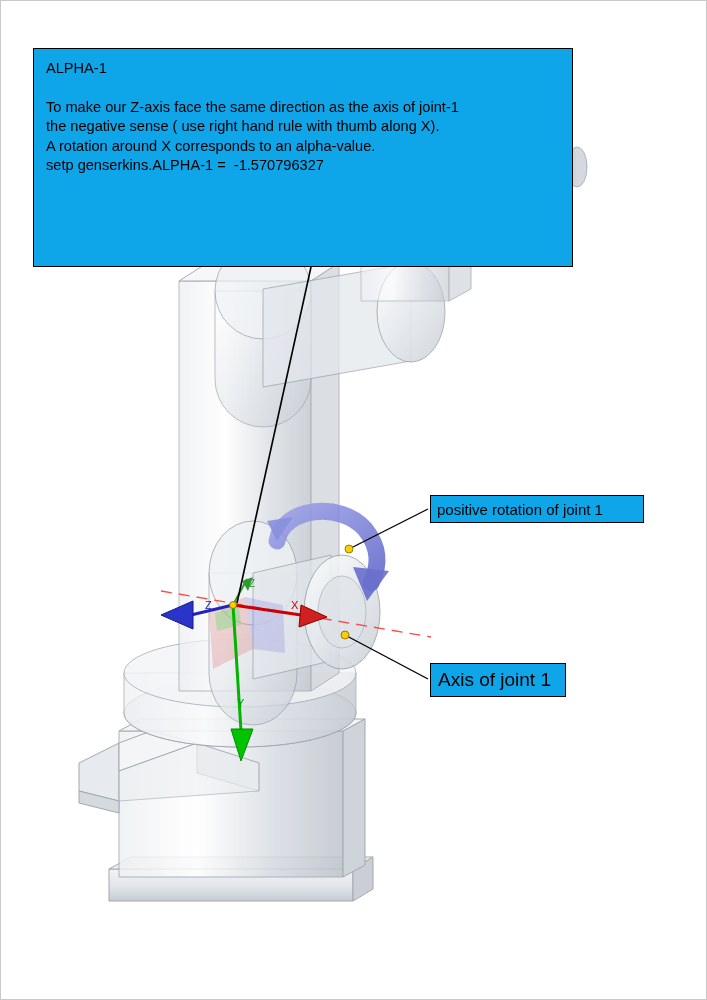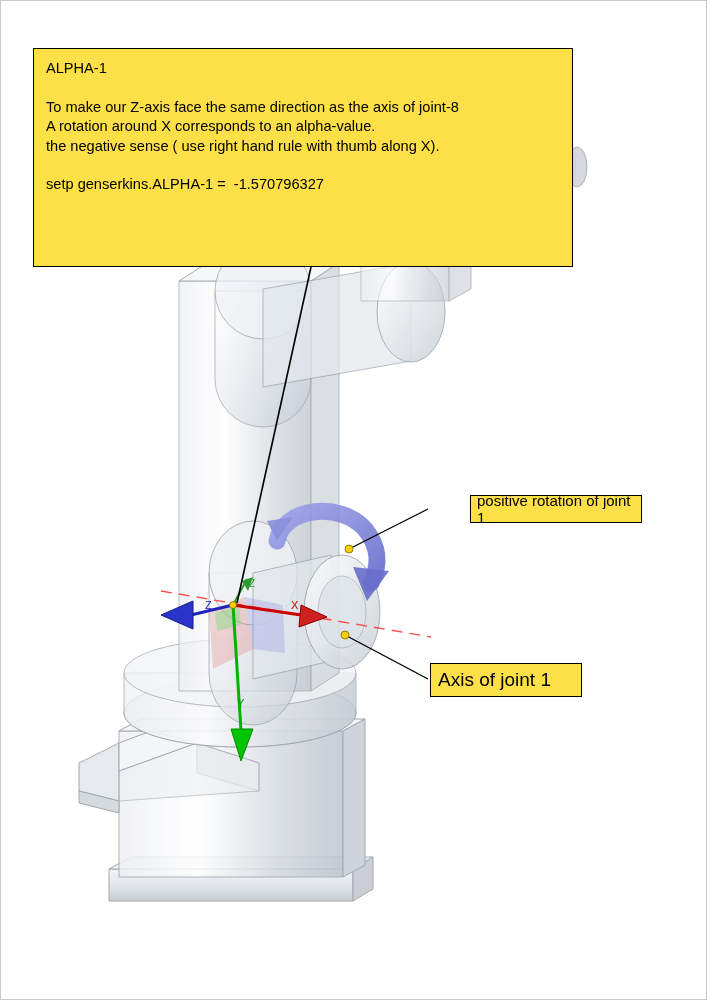--- a/index.html
+++ b/index.html
@@ -4,30 +4,30 @@
 <style>
   html,body{margin:0;padding:0;background:#ffffff;}
   body{width:707px;height:1000px;font-family:"Liberation Sans",sans-serif;}
   #page{position:relative;width:707px;height:1000px;overflow:hidden;background:#ffffff;
         border:1px solid #c9c9c9;box-sizing:border-box;}
 
   
   #robot{position:absolute;left:0;top:0;width:707px;height:1000px;}
 
   
-  .callout{position:absolute;background:#fde047;border:1px solid #000000;box-sizing:border-box;}
+  .callout{position:absolute;background:#0ea5e9;border:1px solid #000000;box-sizing:border-box;}
   #alpha-box{left:32px;top:47px;width:540px;height:219px;padding:10px 12px 8px 12px;}
   #alpha-box .ln{font-size:14.6px;line-height:19.5px;color:#000;white-space:pre;}
   #alpha-box .title{font-size:14.6px;line-height:19.5px;margin-bottom:19px;}
-  #alpha-box .cmd{font-size:14.6px;margin-top:19px;}
+  #alpha-box .cmd{font-size:14.6px;}
 
-  #pos-rot-box{left:429px;top:494px;width:172px;height:28px;display:flex;align-items:center;padding-left:6px;margin-left:40px;}
+  #pos-rot-box{left:429px;top:494px;width:214px;height:28px;display:flex;align-items:center;padding-left:6px;}
   #pos-rot-box span{font-size:15px;color:#000;}
 
-  #axis-box{left:429px;top:662px;width:152px;height:34px;display:flex;align-items:center;padding-left:7px;}
+  #axis-box{left:429px;top:662px;width:136px;height:34px;display:flex;align-items:center;padding-left:7px;}
   #axis-box span{font-size:19px;color:#000;}
 </style>
 </head>
 <body>
 
 <div id="page">
 
   <svg id="robot" viewBox="0 0 707 1000">
     <defs>
       <linearGradient id="gmet" x1="0" y1="0" x2="1" y2="0">
@@ -138,23 +138,23 @@
 
     <line x1="310" y1="266" x2="236" y2="602" stroke="#000" stroke-width="1.6"></line>
     <line x1="427" y1="508" x2="348" y2="548" stroke="#000" stroke-width="1.4"></line>
     <line x1="427" y1="678" x2="344" y2="634" stroke="#000" stroke-width="1.4"></line>
     <circle cx="348" cy="548" r="4" fill="#ffcc00" stroke="#7a6a00" stroke-width="0.8"></circle>
     <circle cx="344" cy="634" r="4" fill="#ffcc00" stroke="#7a6a00" stroke-width="0.8"></circle>
   </svg>
 
   <div class="callout" id="alpha-box">
     <div class="ln title">ALPHA-1</div>
-    <div class="ln">To make our Z-axis face the same direction as the axis of joint-8</div>
+    <div class="ln">To make our Z-axis face the same direction as the axis of joint-1</div>
+    <div class="ln">the negative sense ( use right hand rule with thumb along X).</div>
     <div class="ln">A rotation around X corresponds to an alpha-value.</div>
-    <div class="ln">the negative sense ( use right hand rule with thumb along X).</div>
     <div class="ln cmd">setp genserkins.ALPHA-1 =  -1.570796327</div>
   </div>
 
   <div class="callout" id="pos-rot-box">
     <span>positive rotation of joint 1</span>
   </div>
 
   <div class="callout" id="axis-box">
     <span>Axis of joint 1</span>
   </div>

